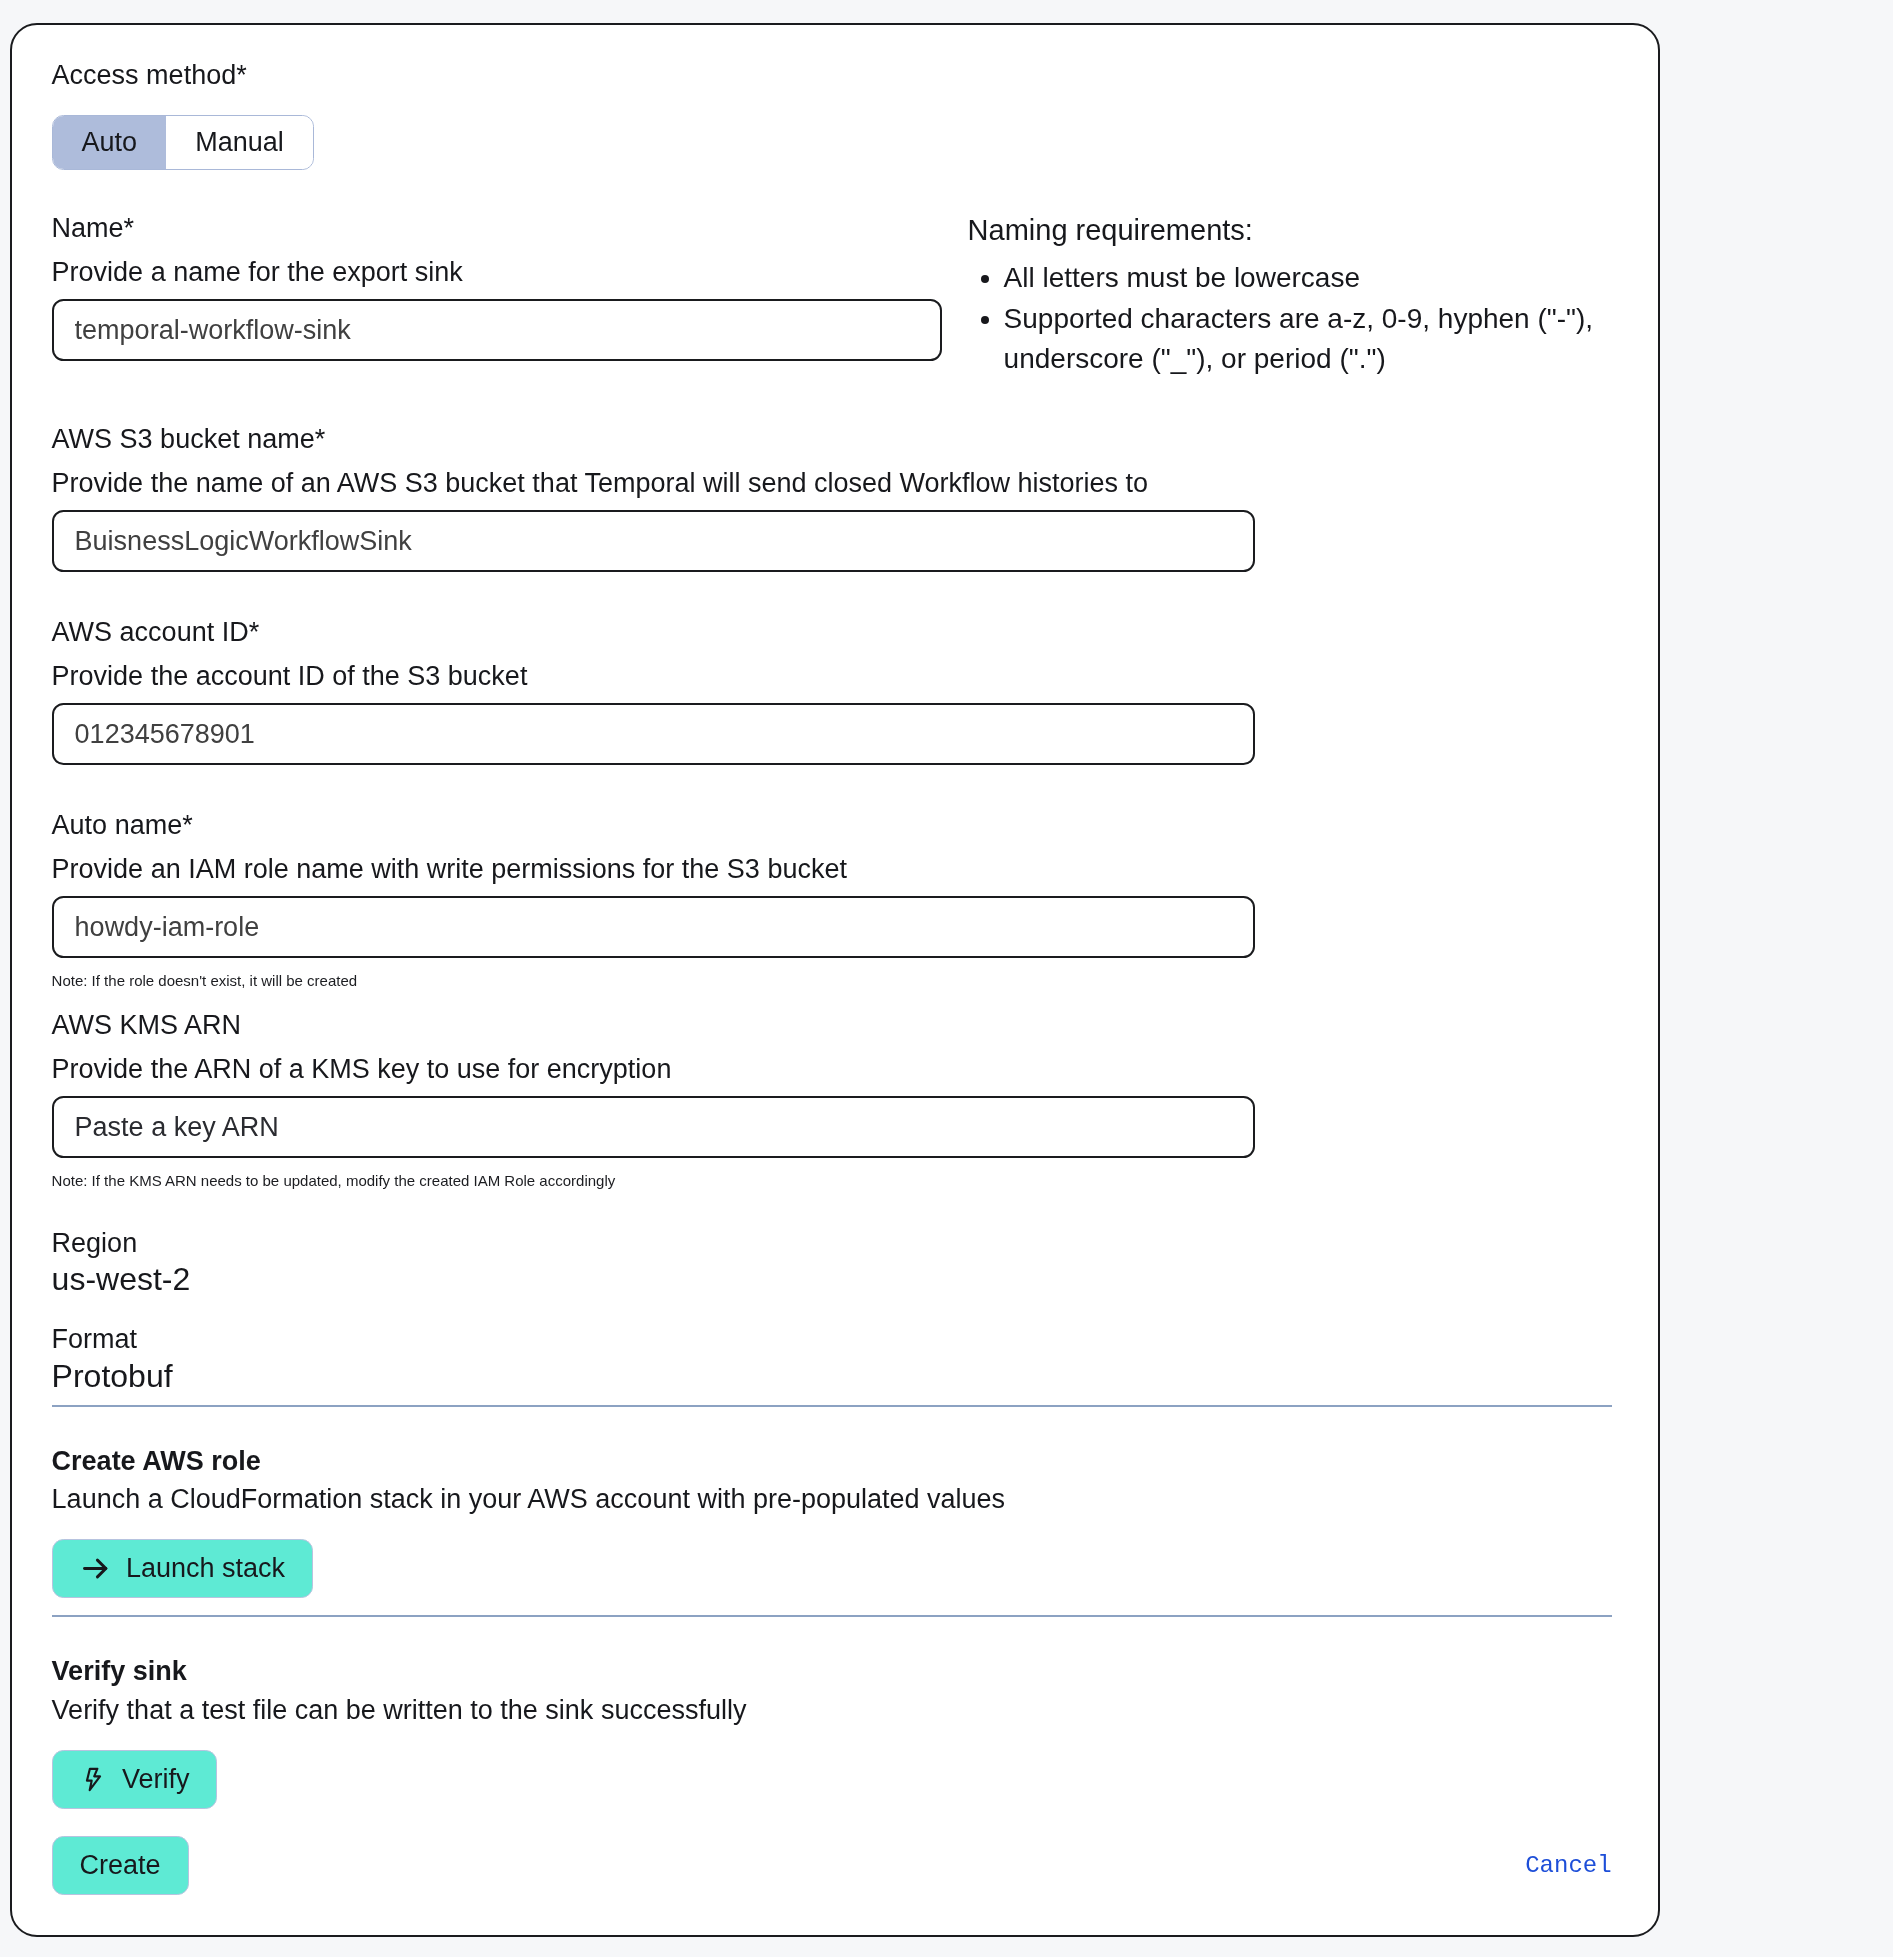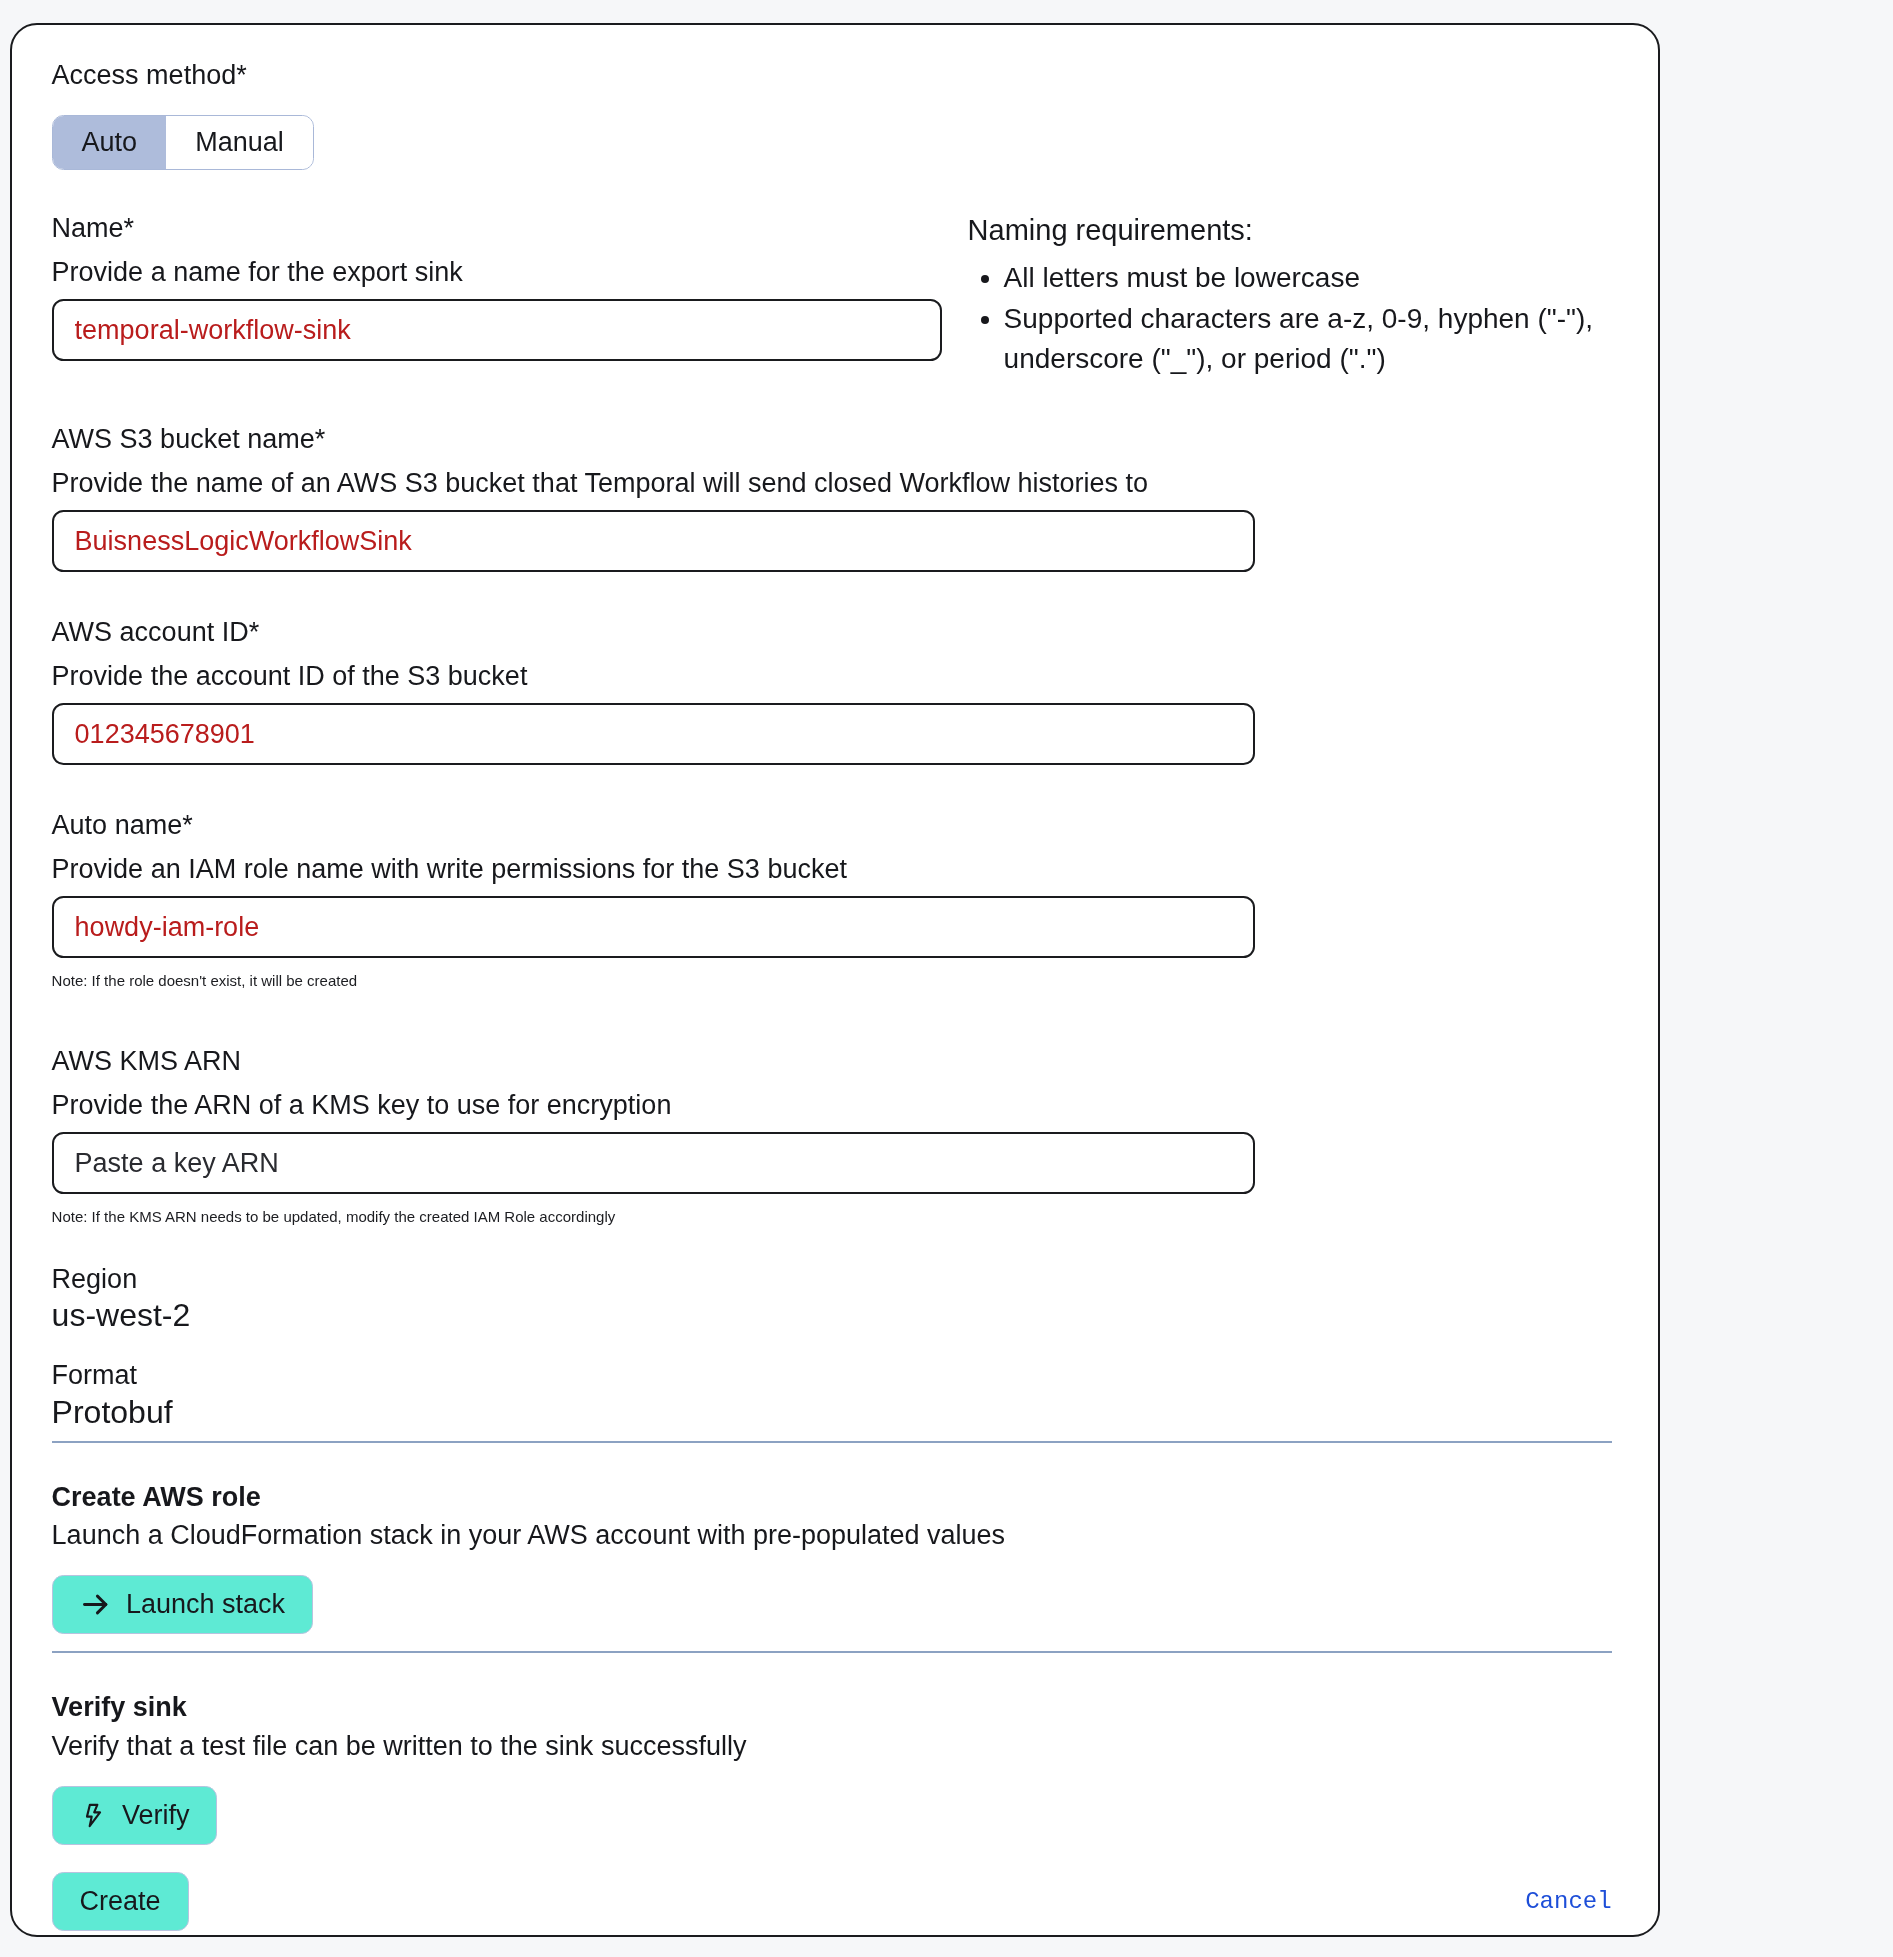--- a/index.html
+++ b/index.html
@@ -52,29 +52,29 @@
   .text-input {
     display: block;
     margin-top: 10.5px;
     height: 62px;
     width: 1203px;
     border: 2.4px solid #1a1b1e;
     border-radius: 11.5px;
     padding: 0 21px;
     font-size: 27px;
     font-family: inherit;
-    color: #b91c1c;
+    color: #404040;
     background: #fff;
     outline: none;
   }
   .text-input::placeholder { color: #2a2b30; opacity: 1; }
   .col-left .text-input { width: 100%; }
 
   .field { margin-top: 44px; }
-  .field.kms { margin-top: 52px; }
+  .field.kms { margin-top: 16px; }
 
   .req-title { font-size: 29px; line-height: 36px; }
   .req-list { margin-top: 9.6px; padding-left: 36px; }
   .req-list li { font-size: 28px; line-height: 40px; margin-top: 1.9px; max-width: 841px; }
 
   .static-pair { margin-top: 34px; }
   .static-pair.fmt { margin-top: 27px; }
   .static-pair .value { font-size: 32px; line-height: 33px; margin-top: 3.8px; }
 
   .divider { border: none; border-top: 2.9px solid #8ca2c2; margin-top: 11.5px; }

